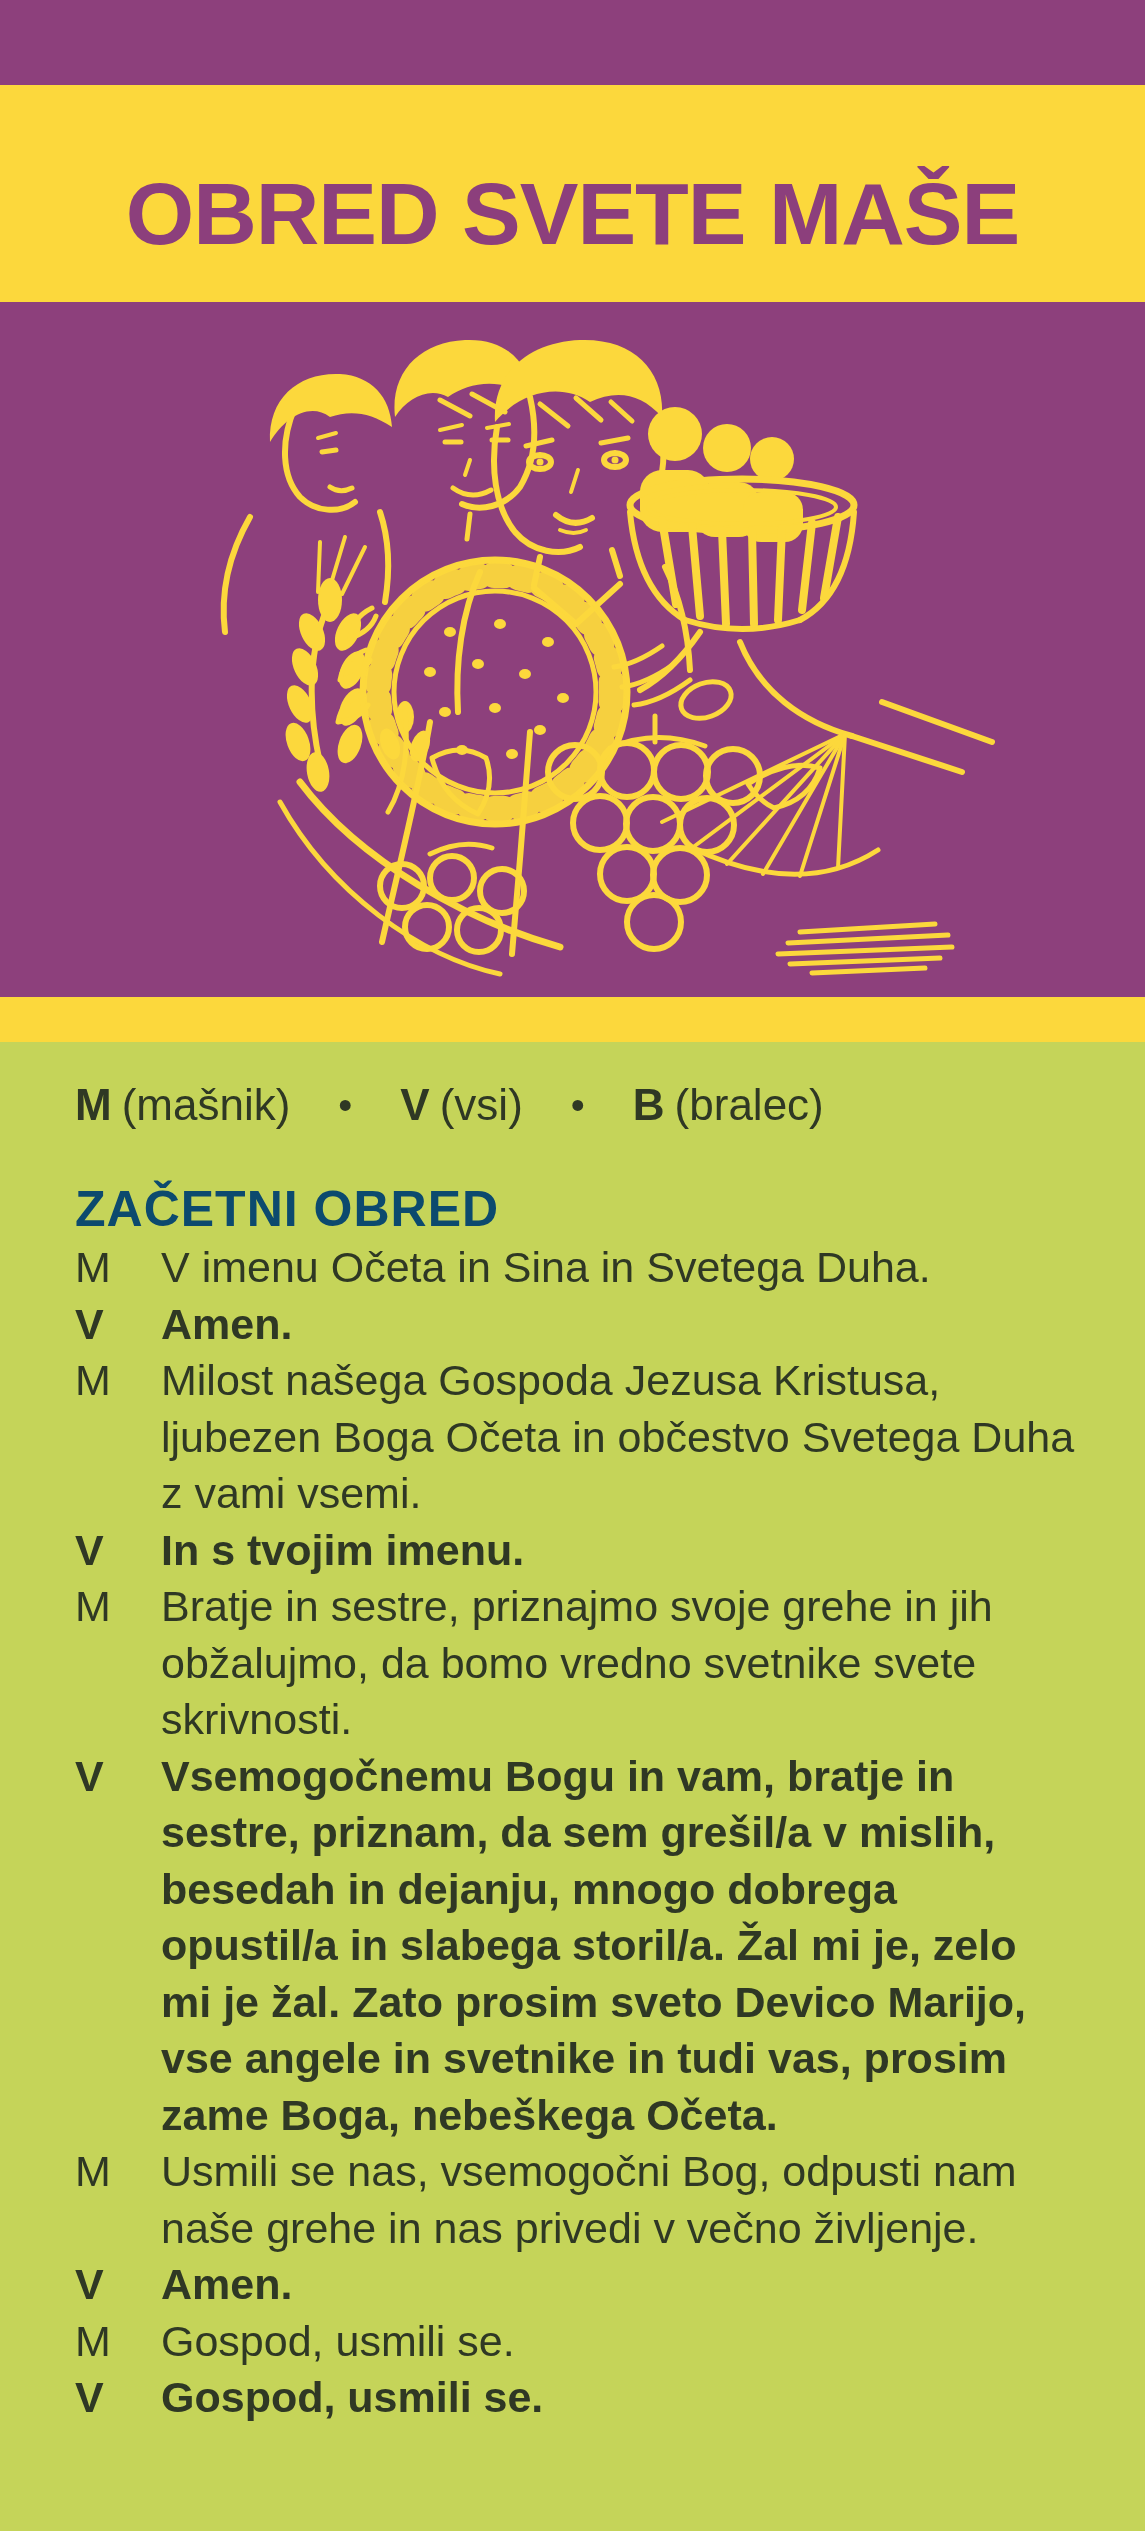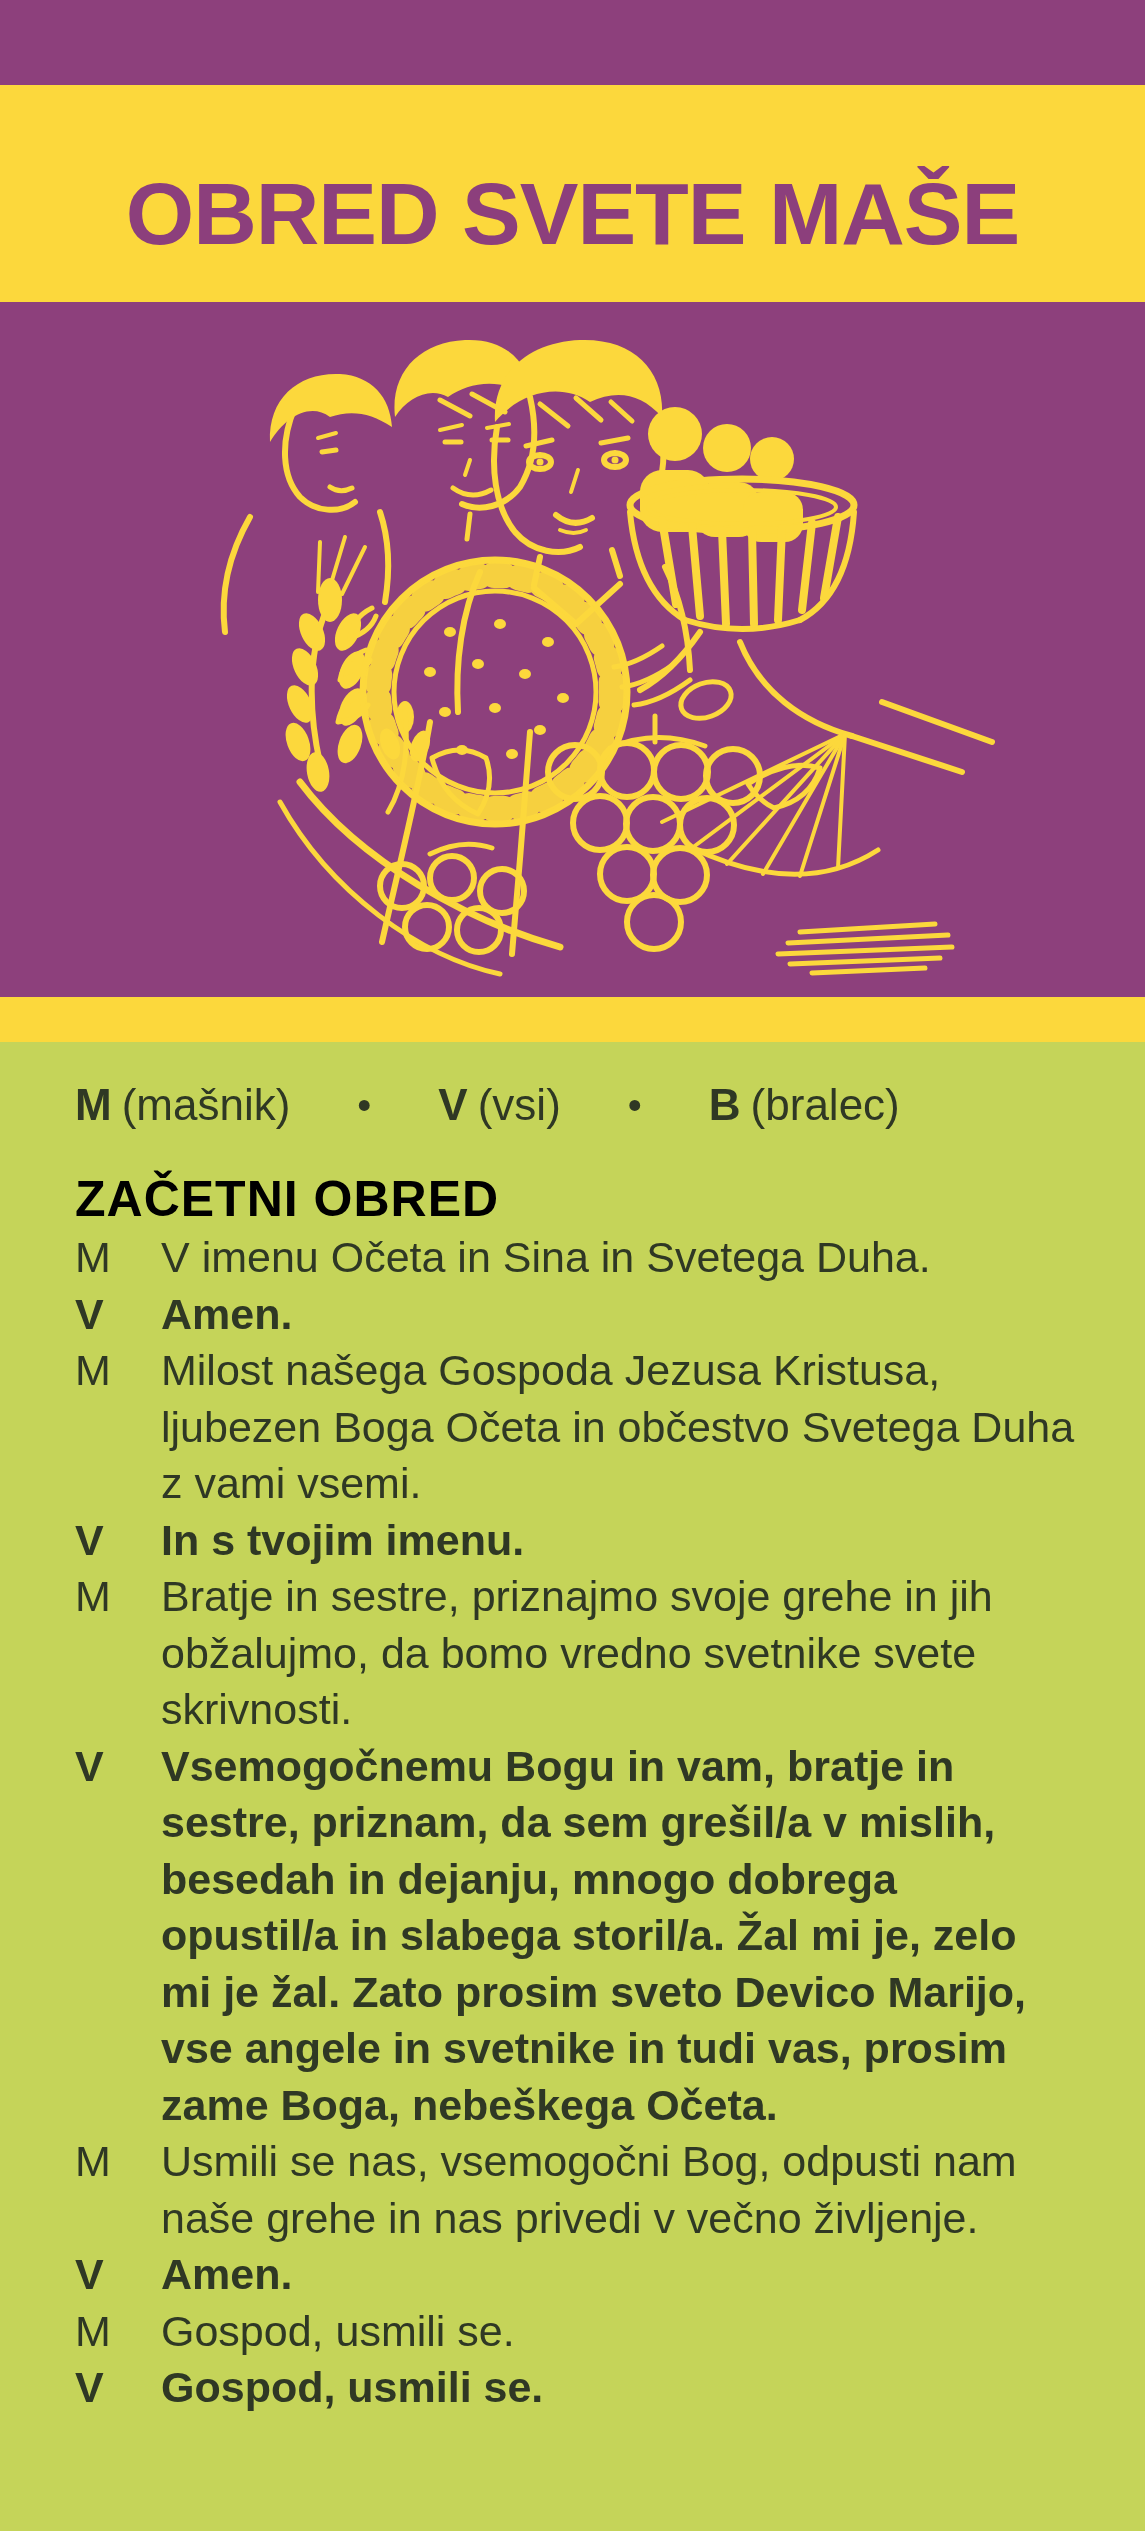--- a/index.html
+++ b/index.html
@@ -18,27 +18,27 @@
     font-size:88px;font-weight:bold;letter-spacing:-1px;
     color:#8c3f7c;white-space:nowrap;
   }
   .band-illustration{height:695px;background:#8d407c;position:relative;}
   .band-illustration svg{position:absolute;inset:0;}
   .band-thin{height:45px;background:#fcd83c;}
   .band-content{
     height:1489px;box-sizing:border-box;background:#c5d459;
     padding:35px 40px 0 75px;color:#2f3824;
   }
-  .legend{display:flex;align-items:center;font-size:44px;line-height:56px;gap:19px;}
+  .legend{display:flex;align-items:center;font-size:44px;line-height:56px;}
   .legend .key{font-weight:bold;}
   .legend .desc{margin-left:10px;}
   .legend .bullet{margin:0 48px;font-size:40px;}
   .heading{
-    margin:38px 0 0 0;font-size:50px;line-height:56px;font-weight:bold;
-    letter-spacing:1px;color:#000000;white-space:nowrap;
+    margin:48px 0 0 0;font-size:50px;line-height:56px;font-weight:bold;
+    letter-spacing:1px;color:#0c4a6e;white-space:nowrap;
   }
   .dialog{margin-top:2px;}
   .row{display:flex;align-items:flex-start;}
   .speaker{
     flex:0 0 86px;font-size:43px;line-height:56.5px;white-space:nowrap;
   }
   .text{flex:1;min-width:0;}
   .line{font-size:43px;line-height:56.5px;white-space:nowrap;}
   .row.italic .text .line{}
   .row.bold .speaker,.row.bold .text .line{font-weight:bold;}

